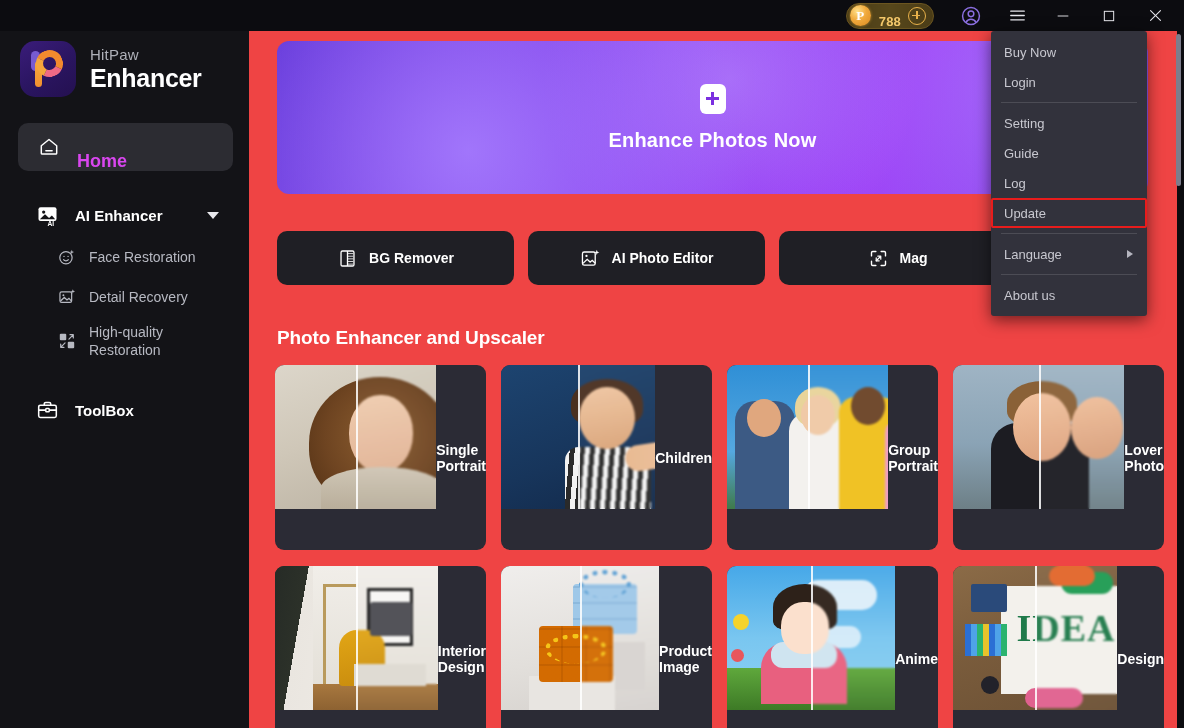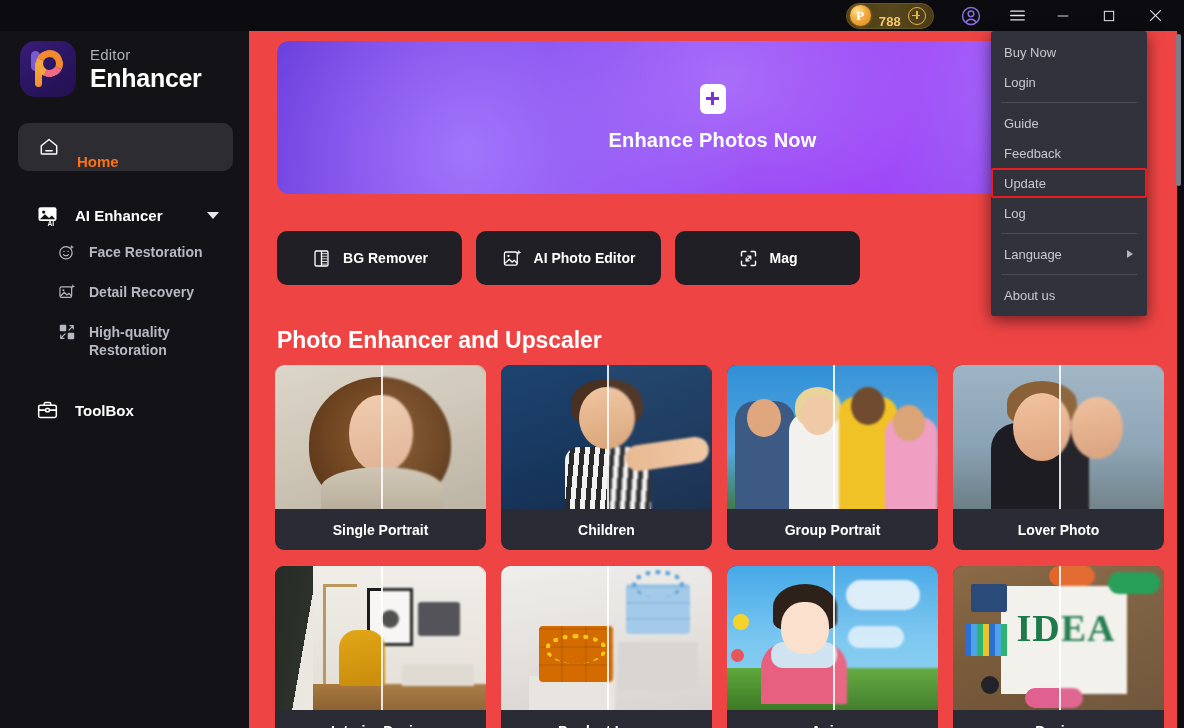--- a/index.html
+++ b/index.html
@@ -101,36 +101,36 @@
   .brand-sub { color: #aeb0b8; font-size: 15px; letter-spacing: .2px; line-height: 18px; }
   .brand-name { color: #ffffff; font-size: 25px; font-weight: bold; letter-spacing: -.3px; line-height: 28px; }
 
   .nav-home {
     margin: 26px 16px 0 18px;
     height: 48px; border-radius: 10px;
     background: #2c2c32;
     display: flex; align-items: center;
     padding-left: 20px; cursor: pointer;
   }
-  .nav-home .label { color:#f97316; font-size:15px; font-weight:bold; margin-left:17px;margin-top:28px; }
+  .nav-home .label { color:#d946ef; font-size:18px; font-weight:bold; margin-left:17px;margin-top:28px; }
 
   .nav-group {
     margin: 22px 16px 0 18px;
     height: 44px; border-radius: 10px;
     display: flex; align-items: center;
     padding: 0 14px 0 18px; cursor: pointer;
   }
   .nav-group .label { color:#fff; font-size:15px; font-weight:bold; margin-left:16px; flex:1; }
   .caret { width:0;height:0;border-left:6px solid transparent;border-right:6px solid transparent;border-top:7px solid #e8e8ec; }
 
   .sub-item {
     margin: 0 16px 0 18px;
     min-height: 40px; border-radius: 9px;
-    display: flex; align-items: flex-start;
-    padding: 6px 10px 6px 40px; cursor: pointer; font-weight: bold;
+    display: flex; align-items: center;
+    padding: 6px 10px 6px 40px; cursor: pointer;
   }
   .sub-item .label { color:#b7b9c2; font-size:14px; margin-left:13px; line-height:18px; }
 
   .nav-toolbox {
     margin: 22px 16px 0 18px;
     height: 46px; border-radius: 10px;
     display: flex; align-items: center;
     padding-left: 18px; cursor: pointer;
   }
   .nav-toolbox .label { color:#fff; font-size:15px; font-weight:bold; margin-left:16px; }
@@ -170,47 +170,47 @@
     margin-top: 15px;
     color:#fff; font-size: 20px; font-weight: bold; letter-spacing: .2px;
   }
 
   .actions {
     position: absolute; left: 35px; top: 200px;
     width: 899px; height: 54px;
     display: flex; gap: 14px;
   }
   .action-btn {
-    width: 185px; height: 54px;
+    width: 237px; height: 54px;
     border-radius: 10px;
     background: #1f1f25;
     display: flex; align-items: center; justify-content: center;
     gap: 11px; cursor: pointer;
     flex: none;
   }
   .action-btn .label { color:#ffffff; font-size:14px; font-weight:bold; }
 
   .section-title {
     position: absolute; left: 35px; top: 296px;
-    color:#ffffff; font-size:23px; font-weight:bold; letter-spacing:-.1px;
+    color:#ffffff; font-size:19px; font-weight:bold; letter-spacing:-.1px;
   }
 
   .grid {
     position: absolute; left: 33px; top: 334px;
     width: 902px;
     display: grid;
     grid-template-columns: repeat(4, 211px);
     gap: 16px 15px;
   }
   .card {
     width: 211px; height: 185px;
     border-radius: 9px;
     background: #2b2b35;
     overflow: hidden; cursor: pointer;
-    display: flex; flex-direction: column;
+    display: flex; flex-direction: row;
   }
   .card-img {
     width: 211px; height: 144px;
     position: relative; overflow: hidden;
   }
   .card-img .divider {
     position: absolute; left: 50%; top: 0; width: 2px; height: 100%;
     background: rgba(255,255,255,.85); z-index: 3;
   }
   .card-img .blur-half {
@@ -406,21 +406,21 @@
 
   <div class="sidebar">
 
     <div class="brand">
       <div class="brand-logo">
         <div class="p-violet"></div>
           <div class="p-stem"></div>
           <div class="p-orange"></div>
       </div>
       <div class="brand-text">
-        <div class="brand-sub">Editor</div>
+        <div class="brand-sub">HitPaw</div>
         <div class="brand-name">Enhancer</div>
       </div>
     </div>
 
     <div class="nav-home">
       <span>
         <svg width="22" height="22" viewBox="0 0 24 24" fill="none" stroke="#ffffff" stroke-width="1.6" stroke-linejoin="round">
           <path d="M3.6 10.6 12 3.8l8.4 6.8v8.1a1 1 0 0 1-1 1H4.6a1 1 0 0 1-1-1z"></path>
           <line x1="8.6" y1="16.2" x2="15.4" y2="16.2" stroke-linecap="round"></line>
         </svg>
@@ -688,30 +688,30 @@
 
     <div class="menu-item">
       <span class="mi-label">Buy Now</span>
     </div>
     <div class="menu-item">
       <span class="mi-label">Login</span>
     </div>
     <div class="menu-sep"></div>
 
     <div class="menu-item">
+      <span class="mi-label">Setting</span>
+    </div>
+    <div class="menu-item">
       <span class="mi-label">Guide</span>
     </div>
     <div class="menu-item">
-      <span class="mi-label">Feedback</span>
+      <span class="mi-label">Log</span>
     </div>
     <div class="menu-item highlight">
       <span class="mi-label">Update</span>
-    </div>
-    <div class="menu-item">
-      <span class="mi-label">Log</span>
     </div>
     <div class="menu-sep"></div>
 
     <div class="menu-item">
       <span class="mi-label">Language</span>
       <span class="arrow-right"></span>
     </div>
     <div class="menu-sep"></div>
 
     <div class="menu-item">

